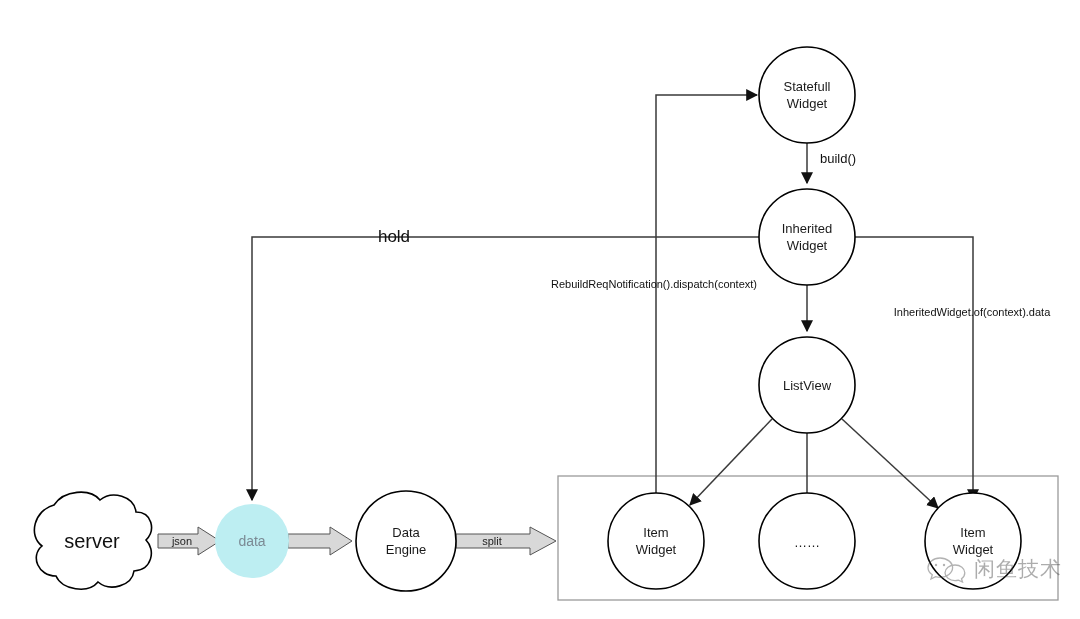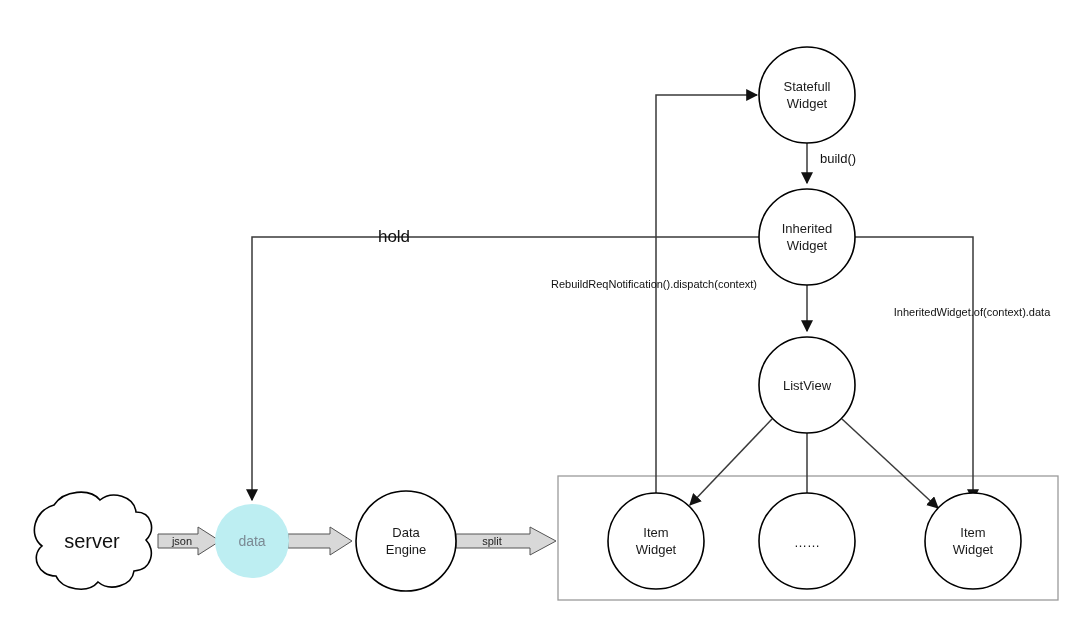--- a/index.html
+++ b/index.html
@@ -212,14 +212,23 @@
     <text class="edge-label" x="838" y="163">build()</text>
 
     <text class="hold-label" x="394" y="242">hold</text>
 
     <text class="edge-label-small" x="654" y="288">RebuildReqNotification().dispatch(context)</text>
 
     <text class="edge-label-small" x="972" y="316">InheritedWidget.of(context).data</text>
 
   </svg>
 
+  <div class="watermark">
+    <svg width="42" height="28" viewBox="0 0 42 28">
+      <path d="M13 3 C6 3 1 7.5 1 12.6 c0 2.9 1.7 5.5 4.3 7.2 L4 24 l4.6 -2.3 c1.4 .4 2.9 .6 4.4 .6 c7 0 12.6 -4.5 12.6 -9.7 C25.6 7.5 20 3 13 3 Z" fill="none" stroke="#4a4a4a" stroke-width="1.3"></path>
+      <circle cx="9" cy="10" r="1.2" fill="#4a4a4a"></circle>
+      <circle cx="17" cy="10" r="1.2" fill="#4a4a4a"></circle>
+      <path d="M28 10 c-5.5 0 -10 3.6 -10 7.8 c0 4.2 4.5 7.8 10 7.8 c1.2 0 2.4 -.2 3.5 -.5 L35.5 27 l-1 -3.2 c2 -1.4 3.3 -3.5 3.3 -6 C37.8 13.6 33.4 10 28 10 Z" fill="none" stroke="#4a4a4a" stroke-width="1.3"></path>
+    </svg>
+    <span class="wm-text">闲鱼技术</span>
+  </div>
 
 </div>
 
 </body></html>

